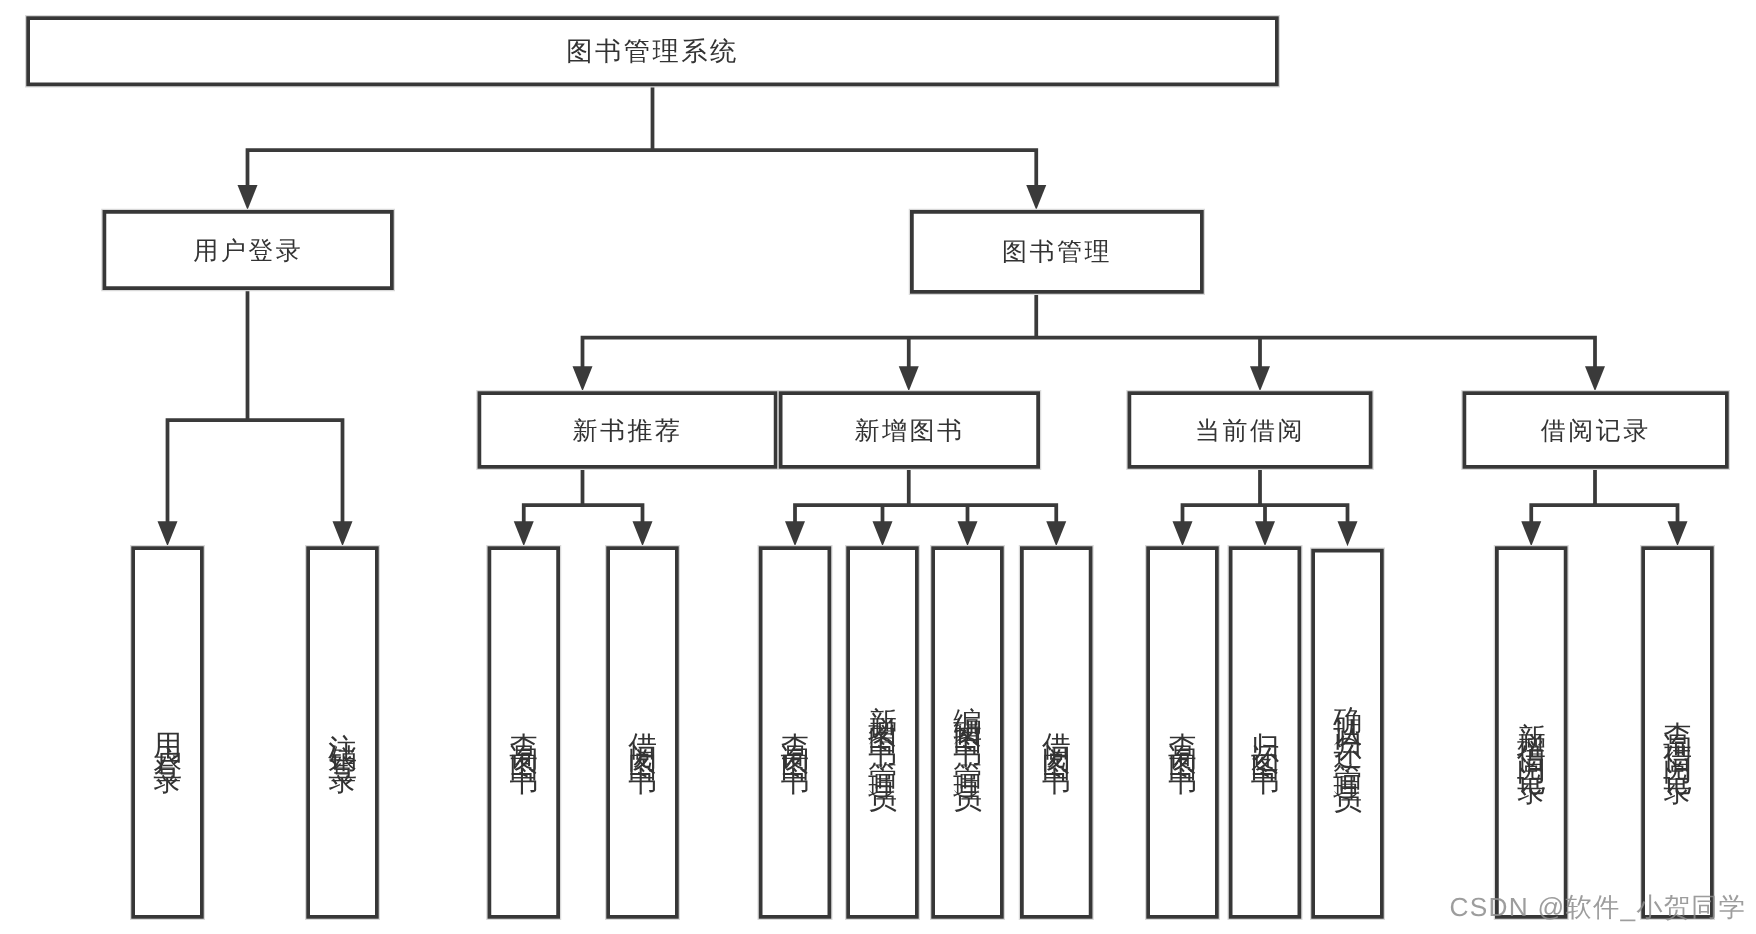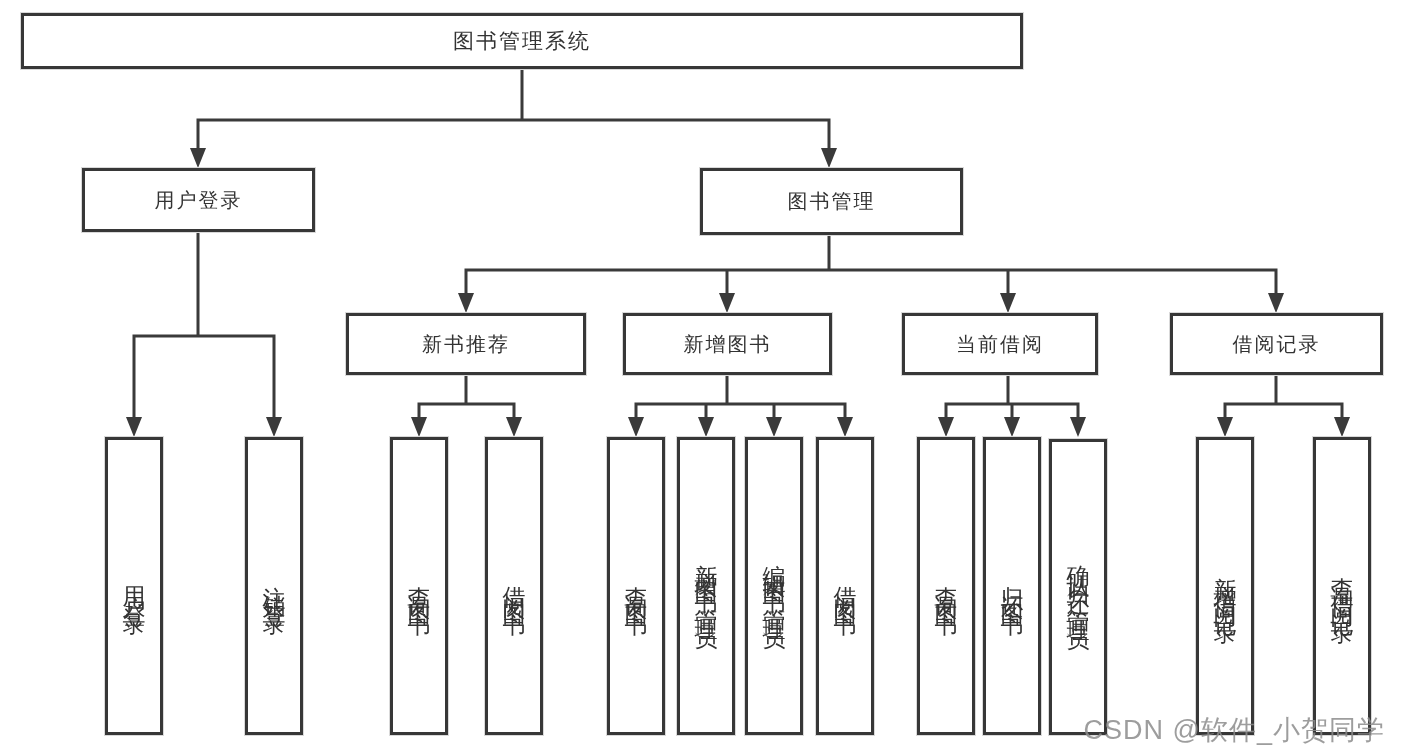--- a/index.html
+++ b/index.html
@@ -29,22 +29,22 @@
     text-orientation:mixed;
     font-size:23px;
     letter-spacing:9px;
     line-height:1;
   }
   .node span{white-space:nowrap;}
   .watermark{
     position:absolute;
     z-index:5;
     top:712px;
-    right:20px;
-    font-size:27px;
+    right:8px;
+    font-size:21px;
     letter-spacing:1px;
     color:rgba(140,140,140,0.85);
   }
 </style>
 </head>
 <body>
 
 <div class="canvas">
 
   <svg class="edges" width="1405" height="747" viewBox="0 0 1405 747">
@@ -80,25 +80,25 @@
     </g>
   </svg>
 
   <div class="node h root" style="left:21px;top:13px;width:1002px;height:56px">
     <span>图书管理系统</span>
   </div>
 
   <div class="node h" style="left:82px;top:168px;width:233px;height:64px">
     <span>用户登录</span>
   </div>
-  <div class="node h" style="left:700px;top:168px;width:263px;height:67px">
+  <div class="node h" style="left:728px;top:168px;width:235px;height:67px">
     <span>图书管理</span>
   </div>
 
-  <div class="node h" style="left:346px;top:313px;width:240px;height:62px">
+  <div class="node h" style="left:382px;top:313px;width:240px;height:62px">
     <span>新书推荐</span>
   </div>
   <div class="node h" style="left:623px;top:313px;width:209px;height:62px">
     <span>新增图书</span>
   </div>
   <div class="node h" style="left:902px;top:313px;width:196px;height:62px">
     <span>当前借阅</span>
   </div>
   <div class="node h" style="left:1170px;top:313px;width:213px;height:62px">
     <span>借阅记录</span>

